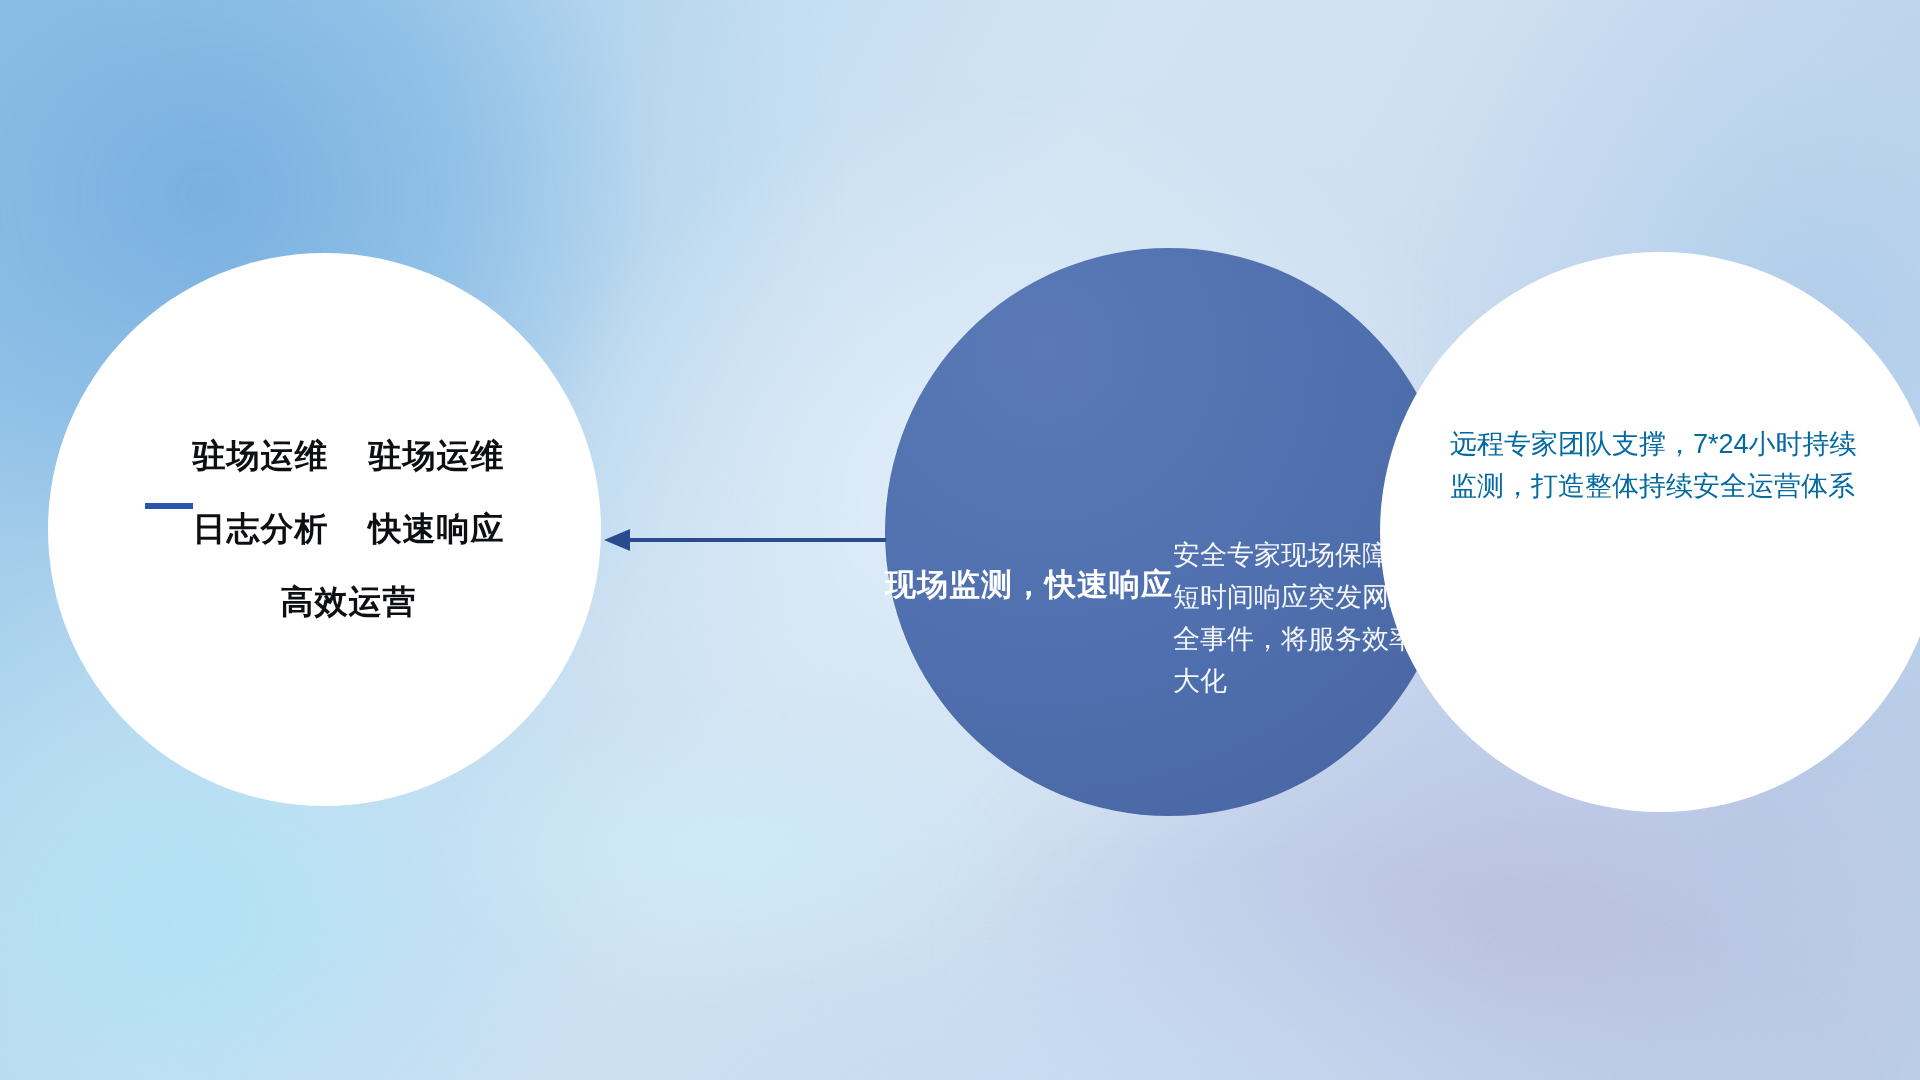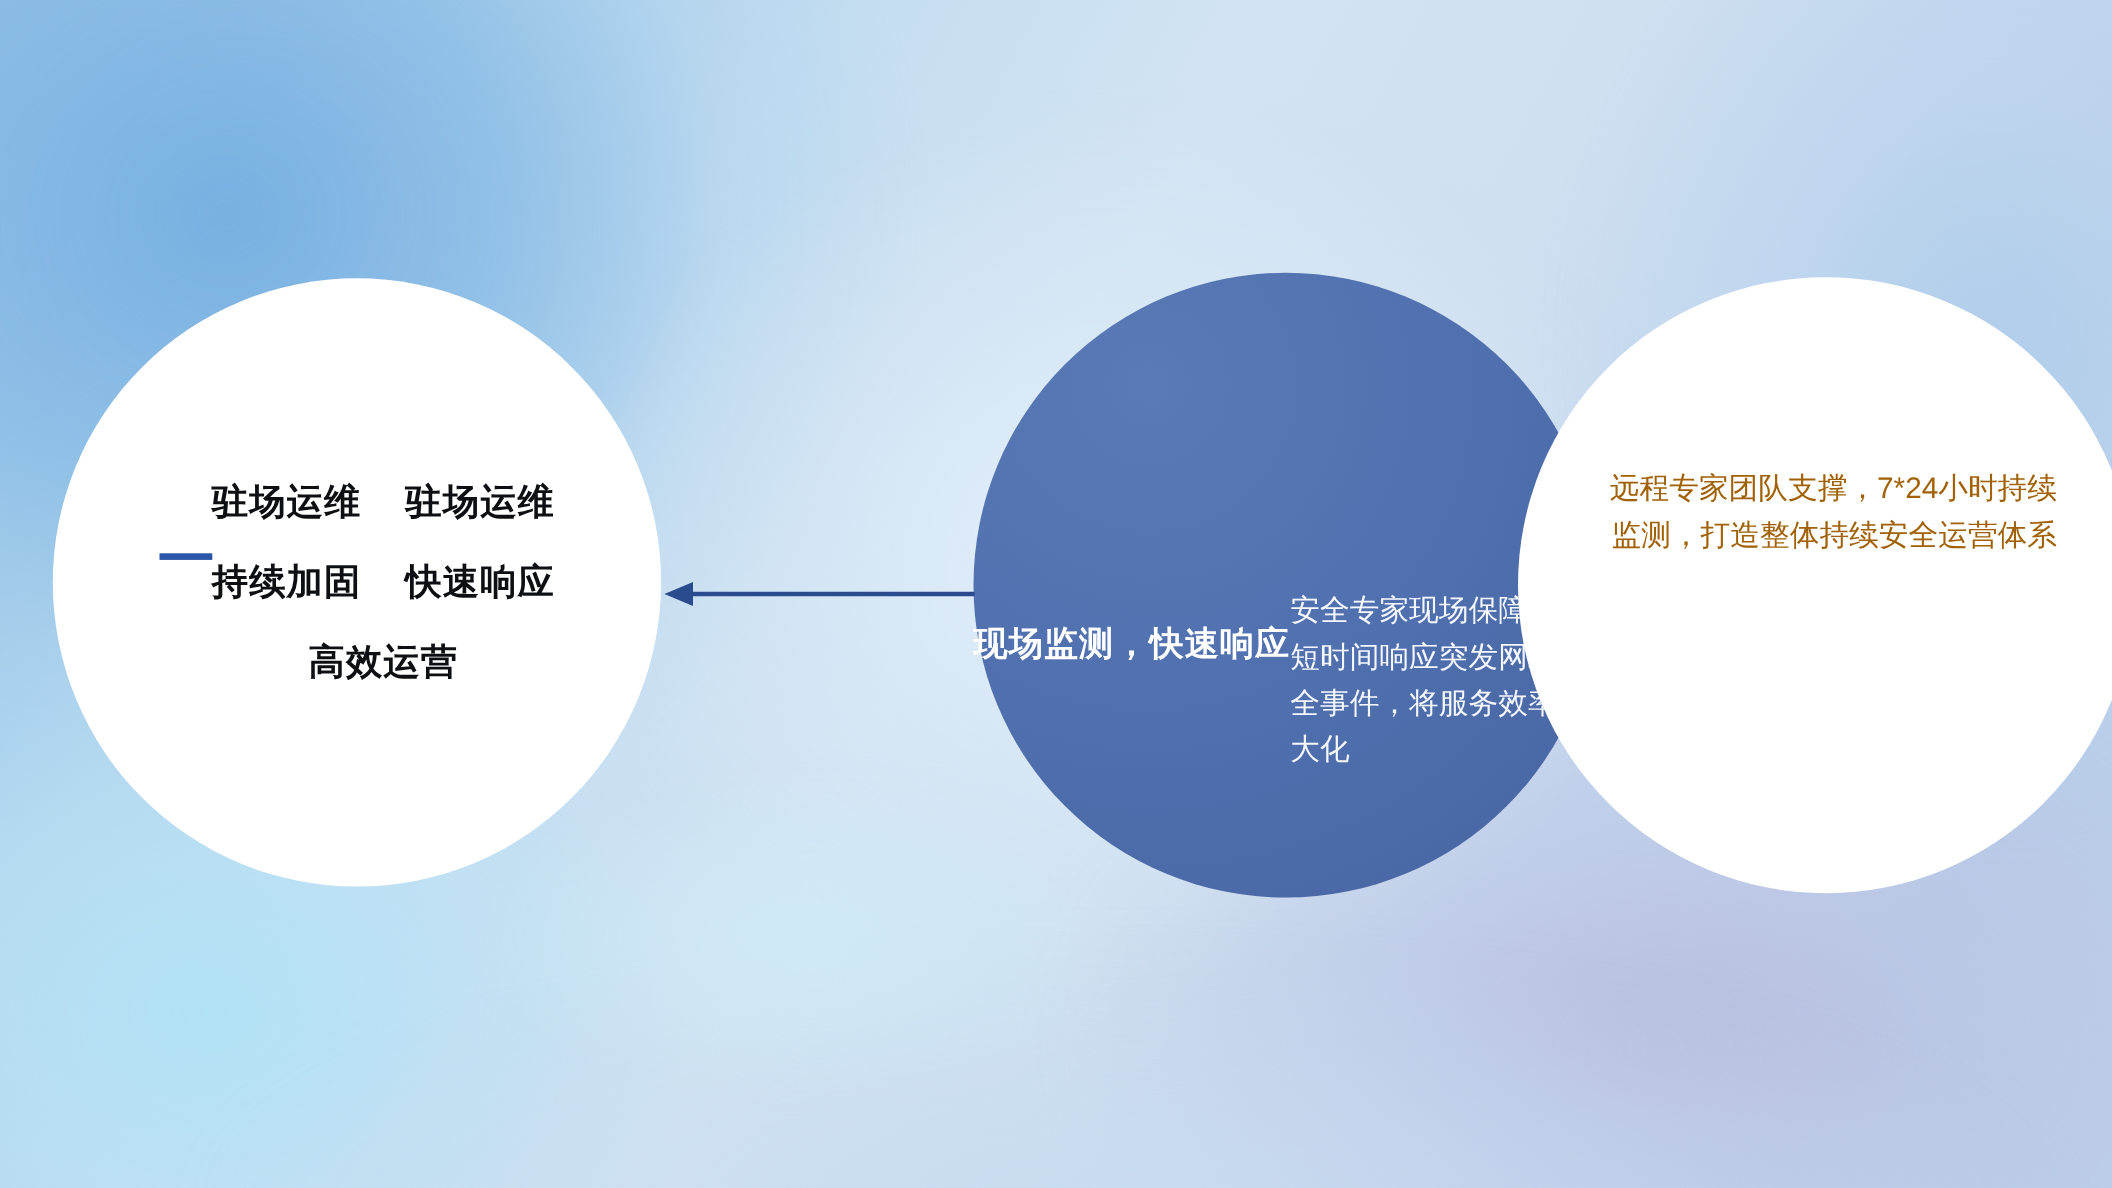--- a/index.html
+++ b/index.html
@@ -154,21 +154,21 @@
     padding-top:110px;
   }
   #circle-right .title {
     font-size:31px; font-weight:bold; color:#3d5fa8;
     letter-spacing:1px; white-space:nowrap;
   }
   #circle-right .body {
     margin-top:62px;
     width:420px;
     font-size:27px; line-height:1.55;
-    color:#a16207; text-align:right;
+    color:#0369a1; text-align:left;
   }
 
   
   #arrow {
     position:absolute; left:600px; top:525px;
     width:290px; height:30px; z-index:4;
   }
 </style>
 </head>
 <body>
@@ -187,21 +187,21 @@
 <div id="stage">
 
   <div class="circle" id="circle-left">
     <div class="dash"></div>
     <div class="left-lines">
       <div class="left-row">
         <span>驻场运维</span>
         <span>驻场运维</span>
       </div>
       <div class="left-row">
-        <span>持续加固</span>
+        <span>日志分析</span>
         <span>快速响应</span>
       </div>
       <div class="left-row single">
         <span>高效运营</span>
       </div>
     </div>
   </div>
 
   <div class="circle" id="circle-middle">
     <div class="title">现场监测，快速响应</div>

